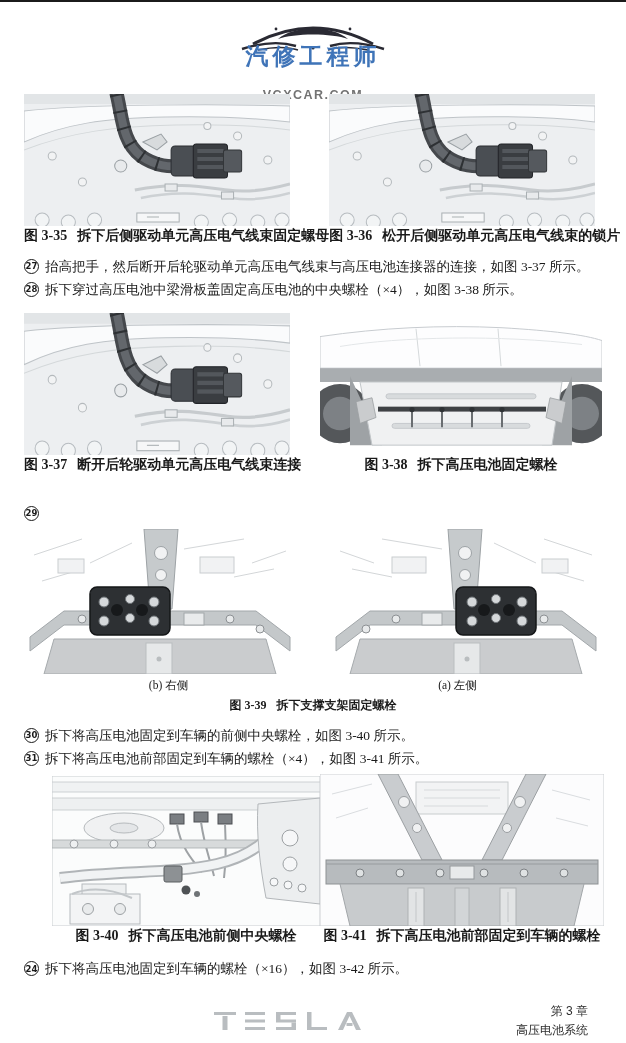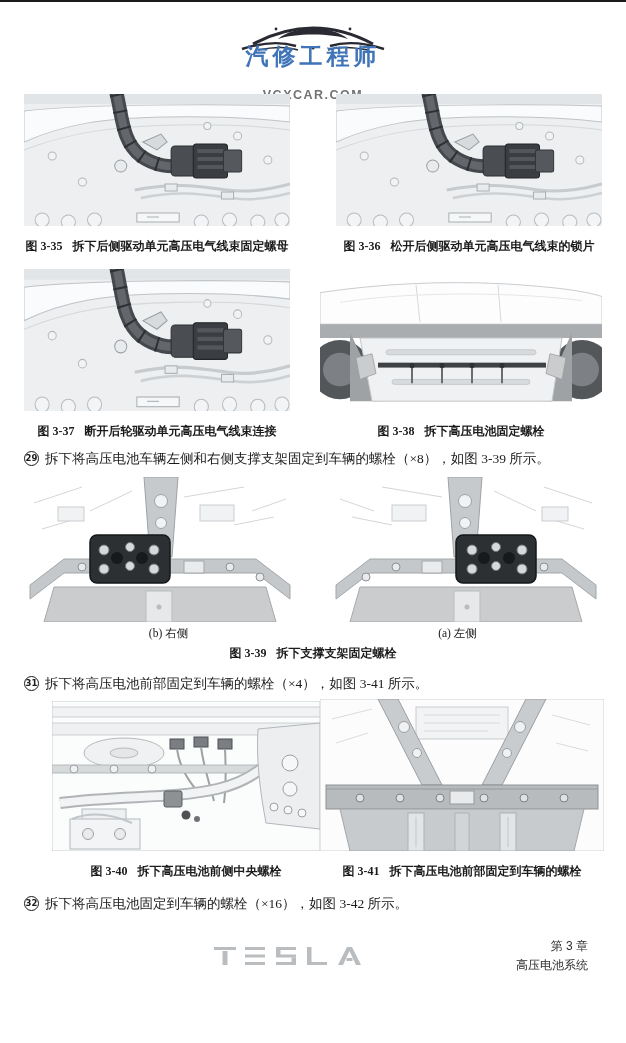--- a/index.html
+++ b/index.html
@@ -21,21 +21,21 @@
     font-family:"Liberation Sans","DejaVu Sans",sans-serif;
     font-size:12.5px; font-weight:bold; letter-spacing:1.5px; color:#737373; line-height:1.2;margin-top:20px;
   }
 
   .content { padding:0 24px; }
 
   .fig-row { display:flex; justify-content:space-between; align-items:flex-end; }
   figure { margin:0; }
   .fig-svg { display:block; }
   .fig-caption {
-    text-align:center; font-size:12px; font-weight:bold; margin-top:12px; white-space:nowrap;
+    text-align:center; font-size:14px; font-weight:bold; margin-top:1px; white-space:nowrap;
   }
   .fig-caption .cap-label { margin-right:10px; }
 
   .steps { margin-top:12px; }
   .step { display:flex; align-items:flex-start; font-size:13.5px; line-height:1.45; margin:3px 0; }
   .step-num {
     flex:0 0 auto; width:15px; height:15px; border:1.2px solid #1a1a1a; border-radius:50%;
     display:inline-flex; align-items:center; justify-content:center;
     font-size:8.5px; font-family:"DejaVu Sans",sans-serif; margin:2px 6px 0 0; font-weight:bold;
   }
@@ -290,44 +290,53 @@
     <figure>
       <svg class="fig-svg" width="266" height="132" viewBox="0 0 264 132" preserveAspectRatio="none">
           <use href="#sym-harness"></use>
         </svg>
       <figcaption class="fig-caption">
         <span class="cap-label">图 3-36</span><span>松开后侧驱动单元高压电气线束的锁片</span>
       </figcaption>
     </figure>
   </div>
 
+  <div class="steps">
+    <p class="step">
+      <span class="step-num">27</span>
+      <span class="step-text">抬高把手，然后断开后轮驱动单元高压电气线束与高压电池连接器的连接，如图 3-37 所示。</span>
+    </p>
+    <p class="step">
+      <span class="step-num">28</span>
+      <span class="step-text">拆下穿过高压电池中梁滑板盖固定高压电池的中央螺栓（×4），如图 3-38 所示。</span>
+    </p>
+  </div>
 
   <div class="fig-row" style="margin-top:8px;">
     <figure>
       <svg class="fig-svg" width="266" height="142" viewBox="0 0 264 132" preserveAspectRatio="none">
           <use href="#sym-harness"></use>
         </svg>
       <figcaption class="fig-caption">
         <span class="cap-label">图 3-37</span><span>断开后轮驱动单元高压电气线束连接</span>
       </figcaption>
     </figure>
     <figure>
       <svg class="fig-svg" width="282" height="148" viewBox="0 0 282 150" preserveAspectRatio="none">
           <use href="#sym-sideview"></use>
         </svg>
       <figcaption class="fig-caption">
         <span class="cap-label">图 3-38</span><span>拆下高压电池固定螺栓</span>
       </figcaption>
     </figure>
   </div>
 
-  <div class="steps" style="margin-top:9px;">
+  <div class="steps" style="margin-top:30px;">
     <p class="step">
       <span class="step-num">29</span>
-      <span class="step-text">拆下将高压电池车辆左侧和右侧支撑支架固定到车辆的螺栓（×8），如图 3-39 所示。</span>
     </p>
   </div>
 
   <div style="margin-top:8px;">
     <div class="fig-row">
       <svg class="fig-svg" width="272" height="145" viewBox="0 0 272 145">
           <use href="#sym-bracket"></use>
         </svg>
       <svg class="fig-svg" width="272" height="145" viewBox="0 0 272 145">
           <use href="#sym-bracket" transform="translate(272 0) scale(-1 1)"></use>
@@ -337,20 +346,24 @@
       <span>(b) 右侧</span>
       <span>(a) 左侧</span>
     </div>
     <div class="center-caption">
       <span class="cap-label">图 3-39</span><span>拆下支撑支架固定螺栓</span>
     </div>
   </div>
 
   <div class="steps" style="margin-top:12px;">
     <p class="step">
+      <span class="step-num">30</span>
+      <span class="step-text">拆下将高压电池固定到车辆的前侧中央螺栓，如图 3-40 所示。</span>
+    </p>
+    <p class="step">
       <span class="step-num">31</span>
       <span class="step-text">拆下将高压电池前部固定到车辆的螺栓（×4），如图 3-41 所示。</span>
     </p>
   </div>
 
   <div class="fig-row" style="margin-top:6px;padding-left:28px;">
     <figure>
       <svg class="fig-svg" width="268" height="150" viewBox="0 0 268 150">
           <use href="#sym-hoses"></use>
         </svg>
@@ -363,21 +376,21 @@
           <use href="#sym-frontpanel"></use>
         </svg>
       <figcaption class="fig-caption">
         <span class="cap-label">图 3-41</span><span>拆下高压电池前部固定到车辆的螺栓</span>
       </figcaption>
     </figure>
   </div>
 
   <div class="steps" style="margin-top:14px;">
     <p class="step">
-      <span class="step-num">32</span>
+      <span class="step-num">24</span>
       <span class="step-text">拆下将高压电池固定到车辆的螺栓（×16），如图 3-42 所示。</span>
     </p>
   </div>
 
   <div class="footer">
     <svg class="tesla-logo" width="150" height="18" viewBox="0 0 300 36">
         <use href="#sym-tesla"></use>
       </svg>
     <div class="footer-right">
       <div class="chapter-block">

